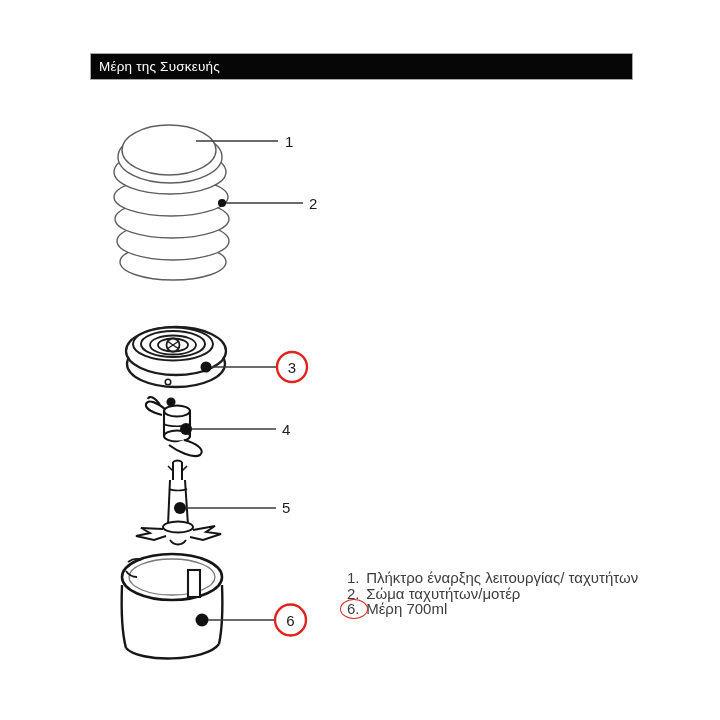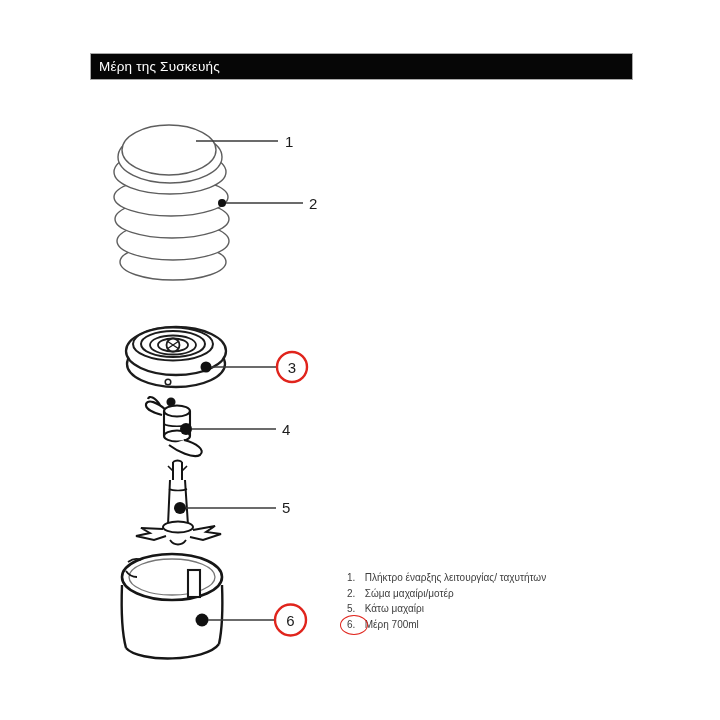--- a/index.html
+++ b/index.html
@@ -27,21 +27,21 @@
     letter-spacing: 0.2px;
   }
   .diagram-svg {
     position: absolute;
     left: 0; top: 0;
     width: 720px; height: 720px;
   }
   .legend {
     position: absolute;
     left: 347px; top: 570px;
-    font-size: 10px;
+    font-size: 15px;
     line-height: 15.6px;
     color: #3d3d3d;
     white-space: nowrap;
   }
   .legend-row { position: relative; }
   .legend-num {
     display: inline-block;
     min-width: 15px;
     position: relative;
   }
@@ -152,25 +152,21 @@
     </g>
   </svg>
 
   <div class="legend">
     <div class="legend-row">
       <span class="legend-num">1.</span>
       <span>Πλήκτρο έναρξης λειτουργίας/ ταχυτήτων</span>
     </div>
     <div class="legend-row">
       <span class="legend-num">2.</span>
-      <span>Σώμα μαχαίρι/μοτέρ</span>
-    </div>
-    <div class="legend-row">
-      <span class="legend-num">5.</span>
-      <span>Κάτω μαχαίρι</span>
+      <span>Σώμα ταχυτήτων/μοτέρ</span>
     </div>
     <div class="legend-row">
       <span class="legend-num circled">6.</span>
       <span>Μέρη 700ml</span>
     </div>
   </div>
 
 </div>
 
 </body></html>

